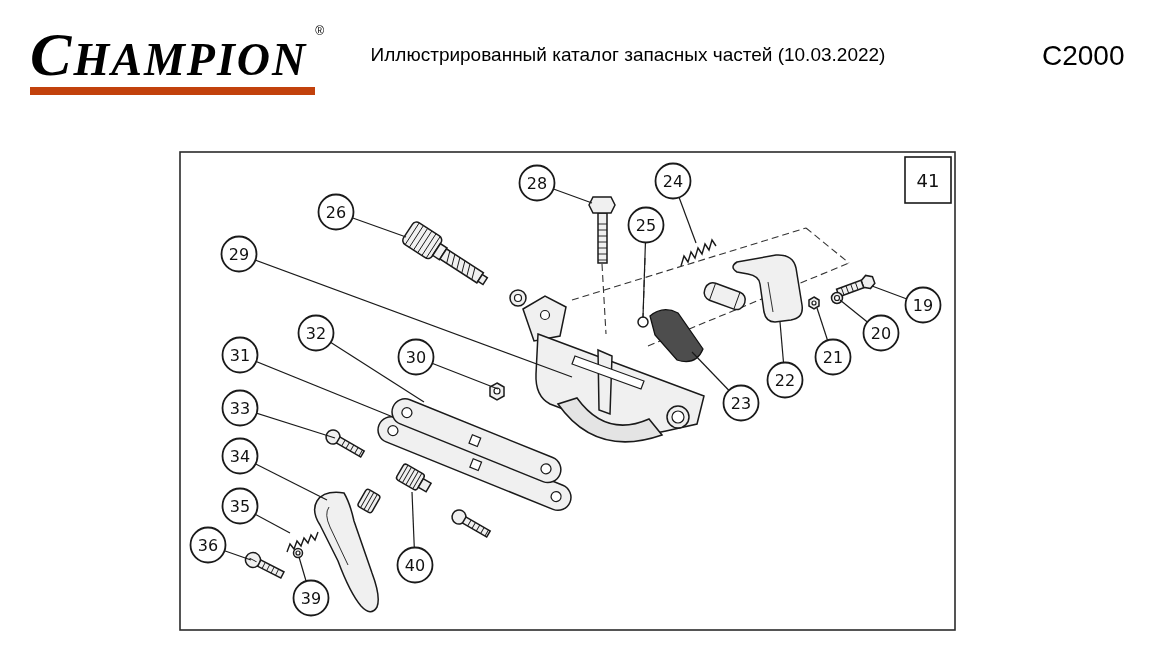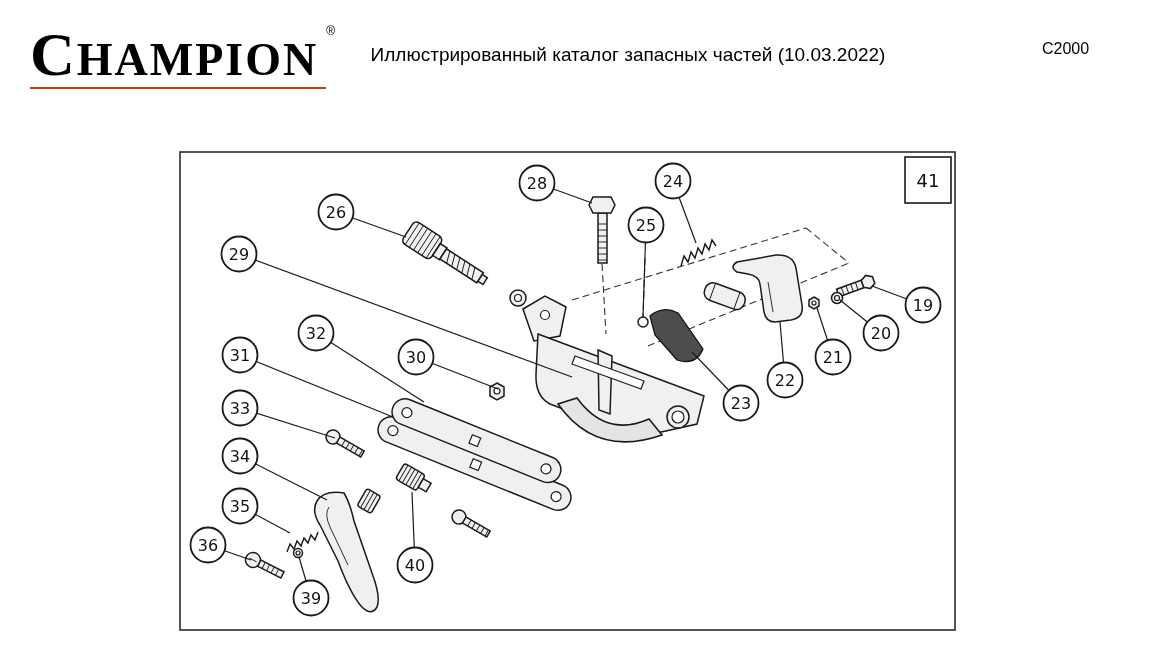--- a/index.html
+++ b/index.html
@@ -2,27 +2,27 @@
 <html><head>
 <meta charset="utf-8">
 <style>
   html,body{margin:0;padding:0;background:#fff;}
   body{width:1152px;height:669px;position:relative;overflow:hidden;
        font-family:"Liberation Sans",sans-serif;color:#000;}
 
   
   .brand{position:absolute;left:30px;top:22px;}
   .brand-text{display:inline-block;font-family:"Liberation Serif",serif;
-      font-weight:bold;font-size:46px;line-height:1.05;
-      letter-spacing:2px;border-bottom:2px solid #c2410c;padding-right:8px;}
+      font-style:italic;font-weight:bold;font-size:46px;line-height:1.05;
+      letter-spacing:2px;border-bottom:8px solid #c2410c;padding-right:8px;}
   .brand-text::first-letter{font-size:1.35em;}
   .brand-reg{font-size:12px;vertical-align:top;position:relative;top:2px;font-style:normal;}
   .subtitle{position:absolute;left:340px;top:44px;width:576px;text-align:center;
       font-size:19px;}
-  .model{position:absolute;left:1042px;top:40px;font-size:16px;}
+  .model{position:absolute;left:1042px;top:40px;font-size:28px;}
 
   
   #diagram-svg{position:absolute;left:0;top:0;}
   .frame{fill:none;stroke:#2b2b2b;stroke-width:1.6;}
   .part{fill:#f0f0f0;stroke:#1a1a1a;stroke-width:1.5;}
   .part2{fill:#e4e4e4;stroke:#1a1a1a;stroke-width:1.5;}
   .dark{fill:#4d4d4d;stroke:#111;stroke-width:1.3;}
   .hole{fill:#fff;stroke:#1a1a1a;stroke-width:1.2;}
   .slot{fill:#fff;stroke:#1a1a1a;stroke-width:1.2;}
   .thin{stroke:#1a1a1a;stroke-width:0.9;fill:none;}

